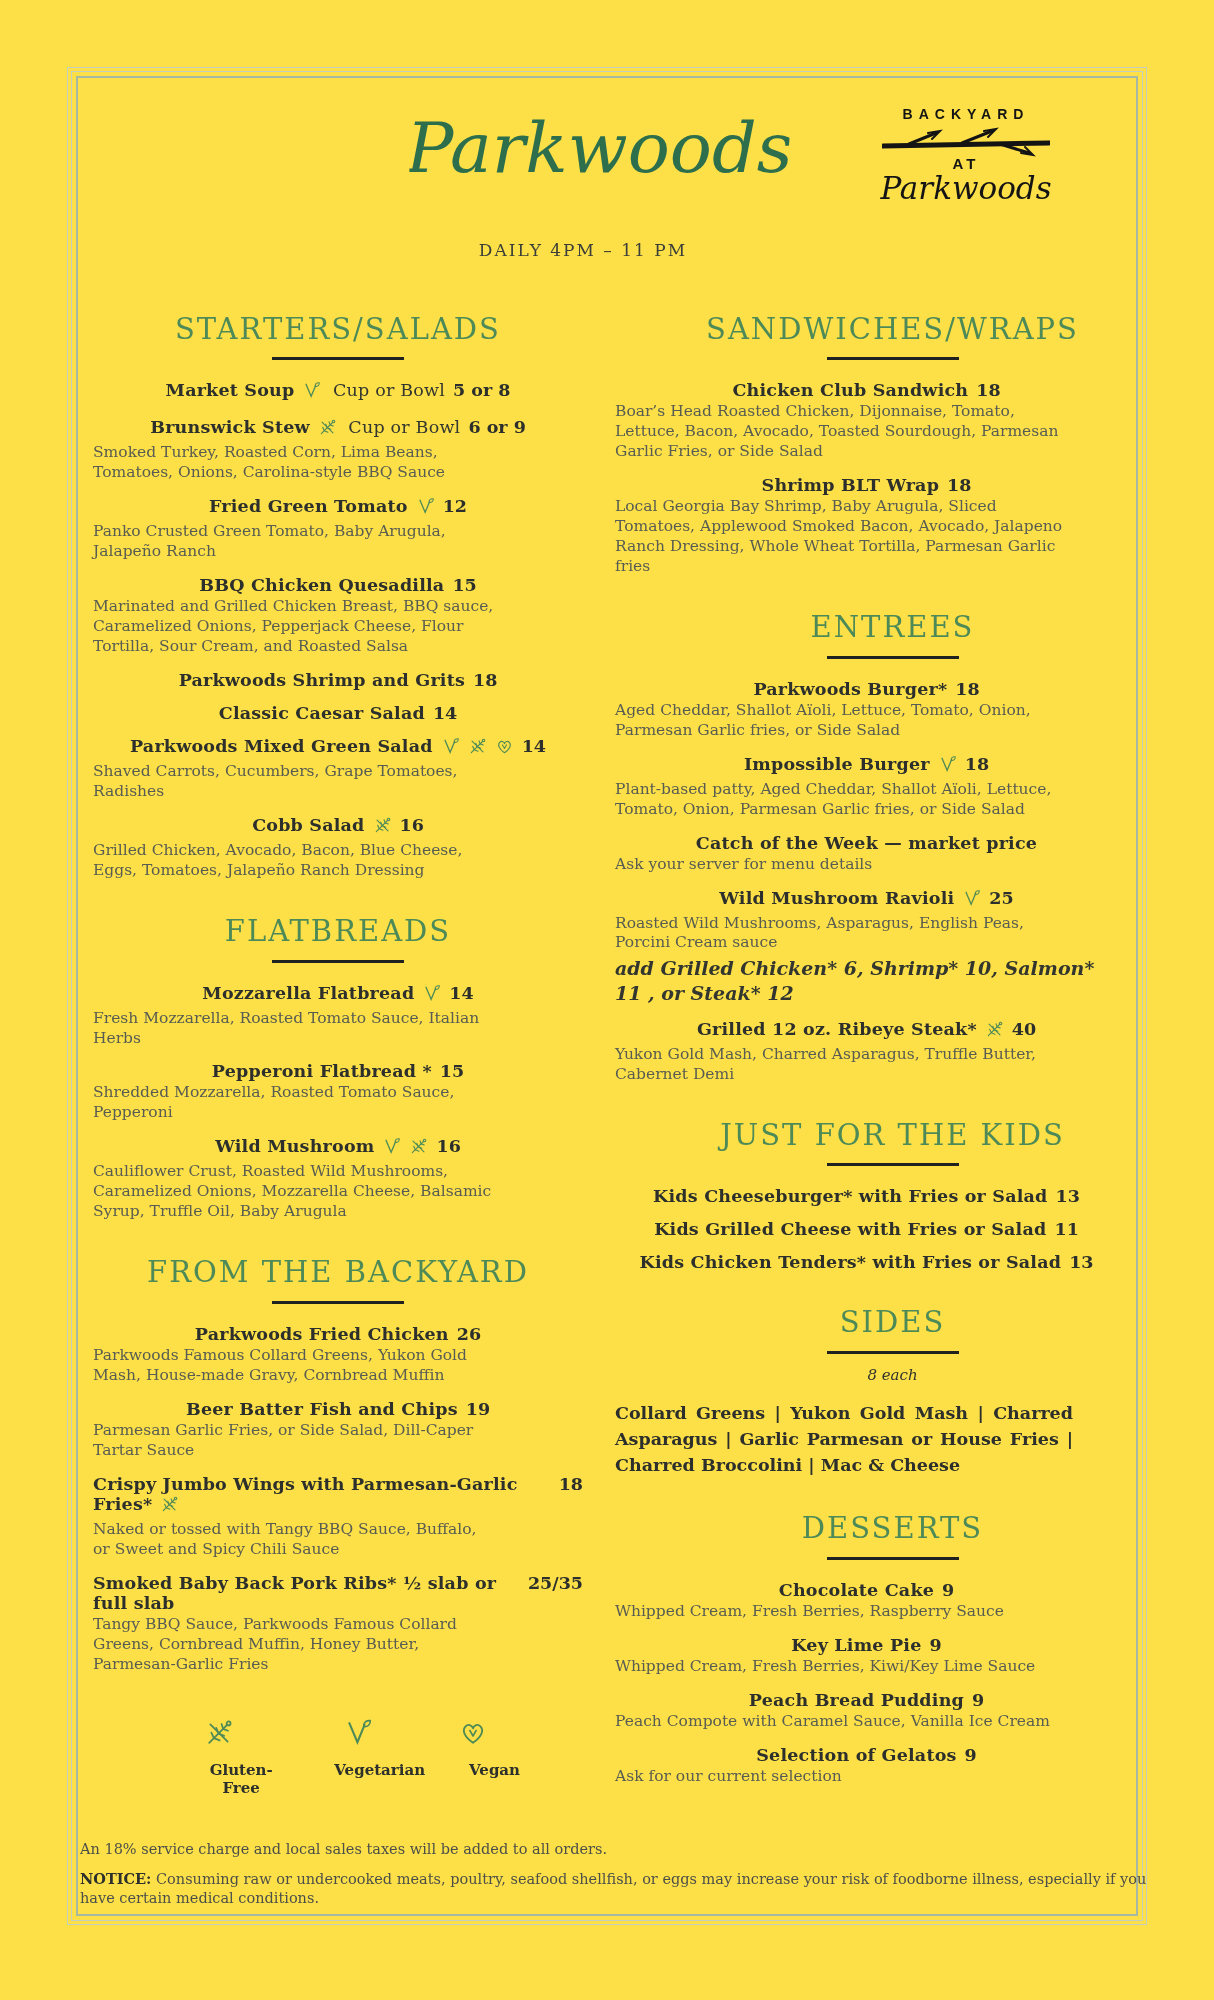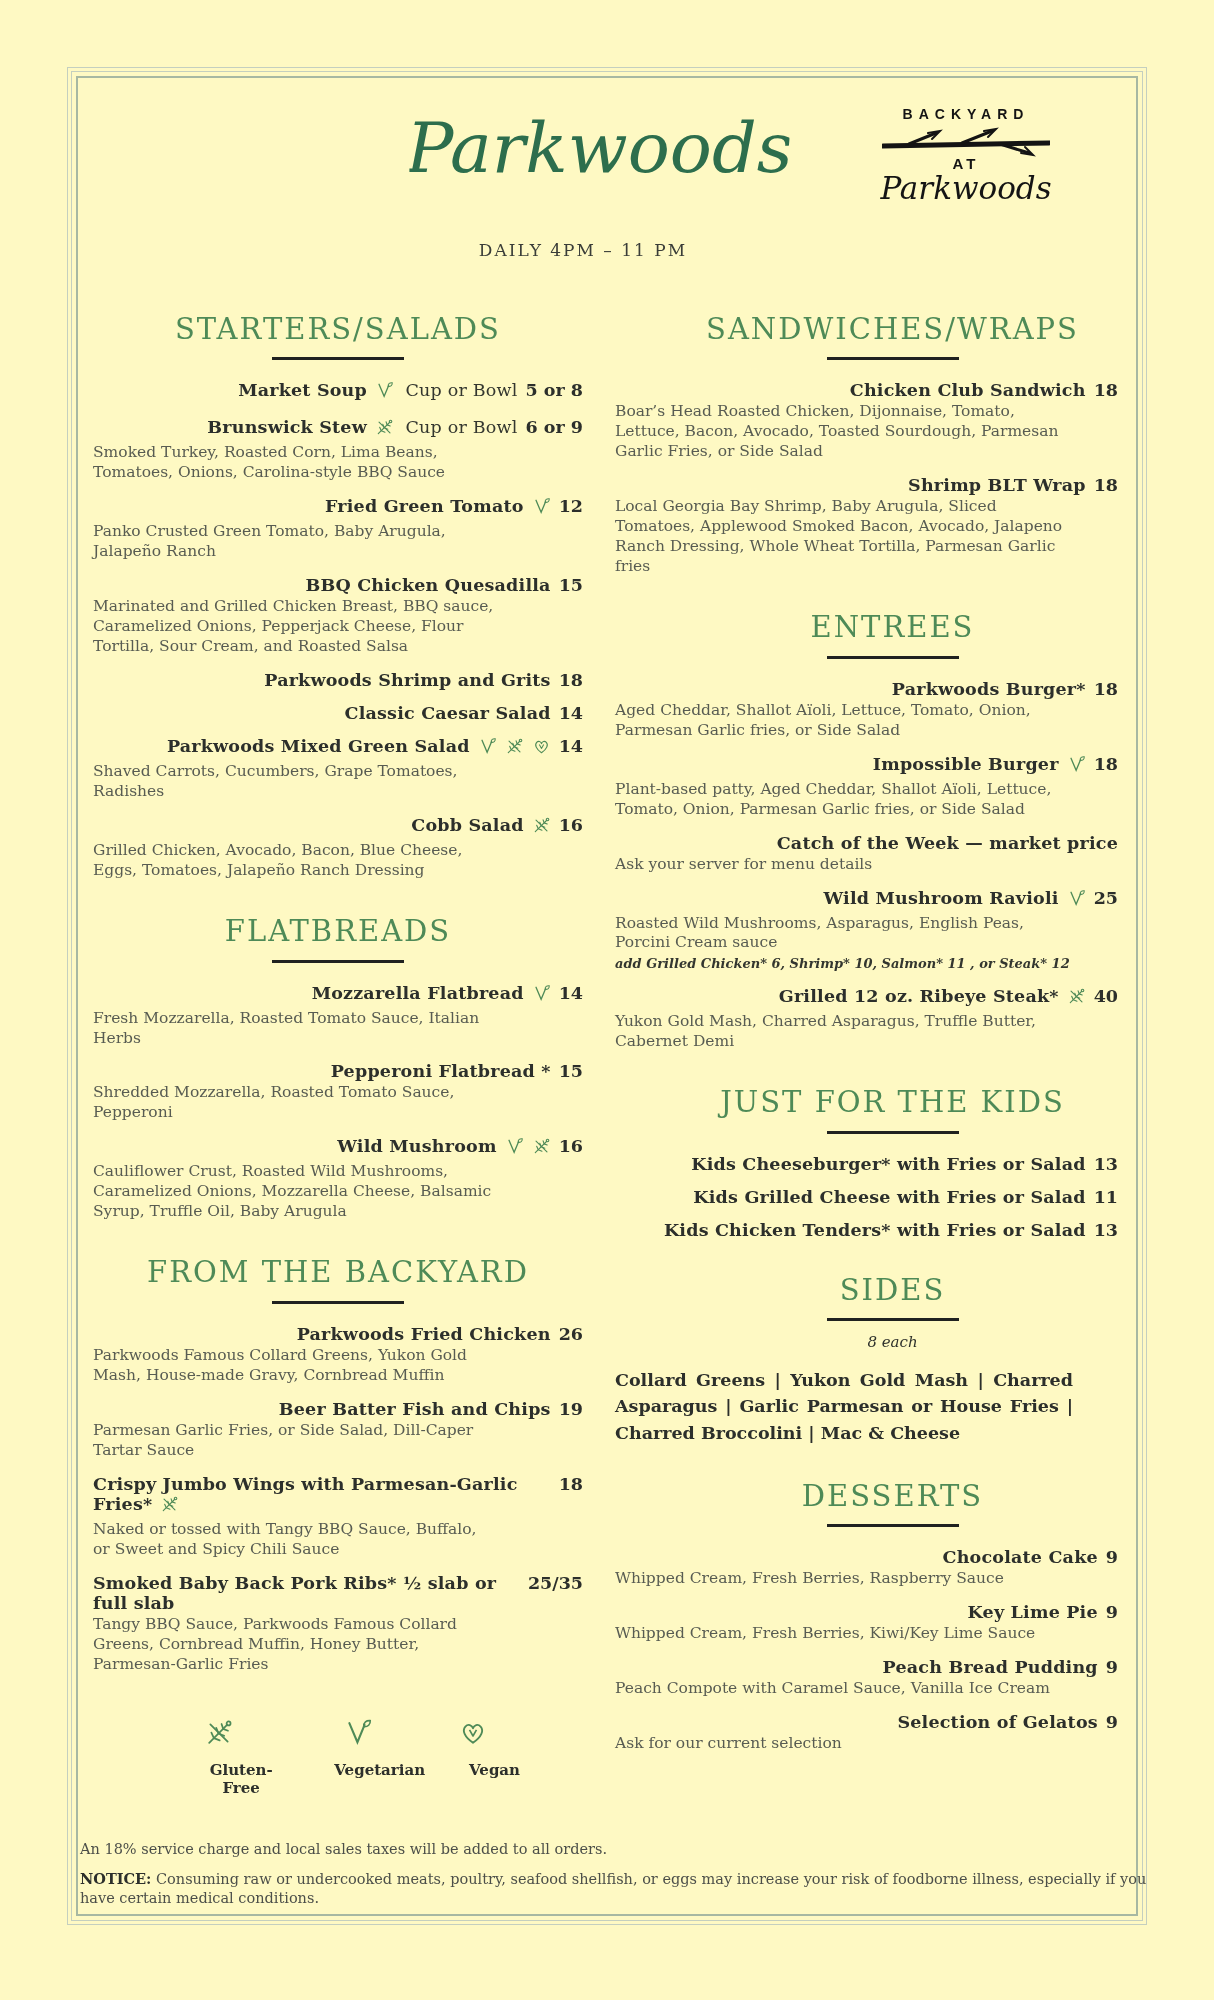--- a/index.html
+++ b/index.html
@@ -1,16 +1,16 @@
 <!DOCTYPE html>
 <html><head>
 <meta charset="utf-8">
 <style>
   html,body{margin:0;padding:0;background:#f7f2ea;}
-  .page{position:relative;width:1214px;height:2000px;background:#fef9c3;overflow:hidden;
+  .page{position:relative;width:1214px;height:2000px;background:#fde047;overflow:hidden;
         font-family:"DejaVu Serif","Liberation Serif",serif;color:#2d302c;}
   
   .frame1{position:absolute;left:67px;top:67px;width:1078px;height:1856px;border:1px solid #c4cfbf;}
   .frame2{position:absolute;inset:3px;border:1px solid #c4cfbf;}
   .frame3{position:absolute;inset:4px;border:2px solid #a7b8a2;}
   .content{position:absolute;left:78px;top:80px;width:1058px;height:1842px;}
 
   
   .logo-svg{position:absolute;left:50%;top:0;transform:translateX(-52%);}
   .badge{position:absolute;right:84px;top:26px;width:172px;text-align:center;color:#141414;}
@@ -24,28 +24,28 @@
   .col{position:absolute;top:233px;padding-left:15px;}
   .col-left{left:0;width:490px;}
   .col-right{left:522px;width:503px;}
   .section{margin-bottom:34px;}
   .section-head{font-size:29px;letter-spacing:2px;color:#4e8a57;text-align:center;line-height:1.15;}
   .rule{width:132px;height:3px;background:#202220;margin:11px auto 20px;}
   .col-right .head-wrap,.col-right .subtitle{transform:translateX(26px);}
   .subtitle{font-style:italic;font-size:15px;text-align:center;margin:-8px 0 16px;color:#2f322c;}
 
   .item{margin-bottom:13px;}
-  .row{display:flex;justify-content:flex-end;align-items:baseline;}
+  .row{display:flex;justify-content:center;align-items:baseline;}
   .title{font-weight:bold;font-size:17.5px;color:#2c2f2b;letter-spacing:.2px;}
   .suffix{font-weight:normal;color:#34372f;}
   .price{font-weight:bold;font-size:17.5px;margin-left:8px;white-space:nowrap;color:#2c2f2b;}
   .desc{font-size:15.5px;line-height:1.29;color:#585c52;margin-top:2px;}
   .col-left .desc{max-width:402px;}
   .col-right .desc{max-width:448px;}
-  .note{font-style:italic;font-weight:bold;font-size:13px;color:#33362f;margin-top:3px;line-height:1.3;}
+  .note{font-style:italic;font-weight:bold;font-size:19px;color:#33362f;margin-top:3px;line-height:1.3;}
   .block{font-weight:bold;font-size:17.5px;line-height:1.5;color:#2c2f2b;text-align:justify;max-width:458px;}
 
   .icon{display:inline-block;margin-left:8px;vertical-align:-4px;}
   .icon svg{width:19px;height:19px;display:inline-block;}
 
   
   .legend{position:absolute;left:70px;top:1638px;width:372px;display:flex;justify-content:space-between;}
   .legend-item{text-align:center;}
   .legend-icon svg{width:30px;height:30px;}
   .legend-label{font-weight:bold;font-size:15px;margin-top:9px;color:#2c2f2b;margin-left:44px;}

